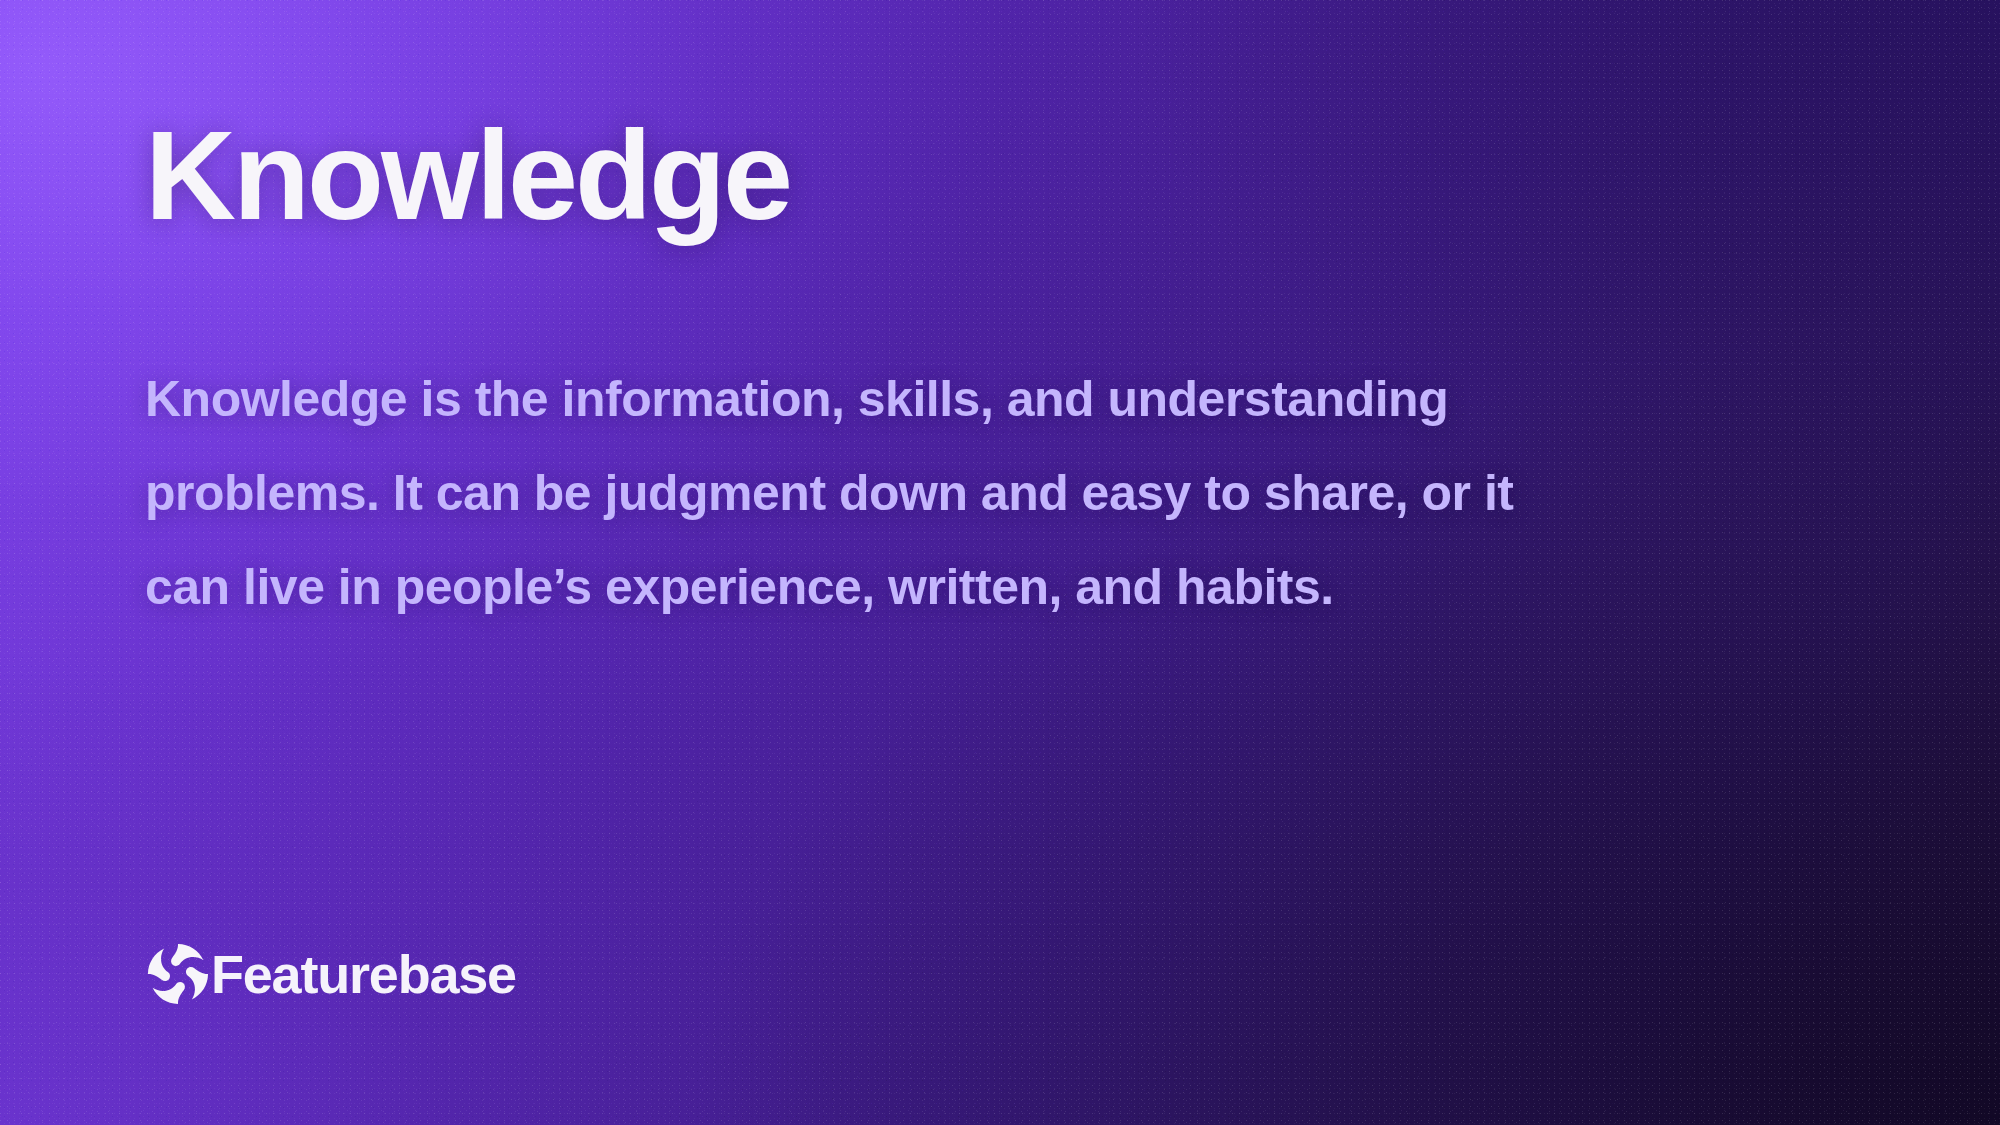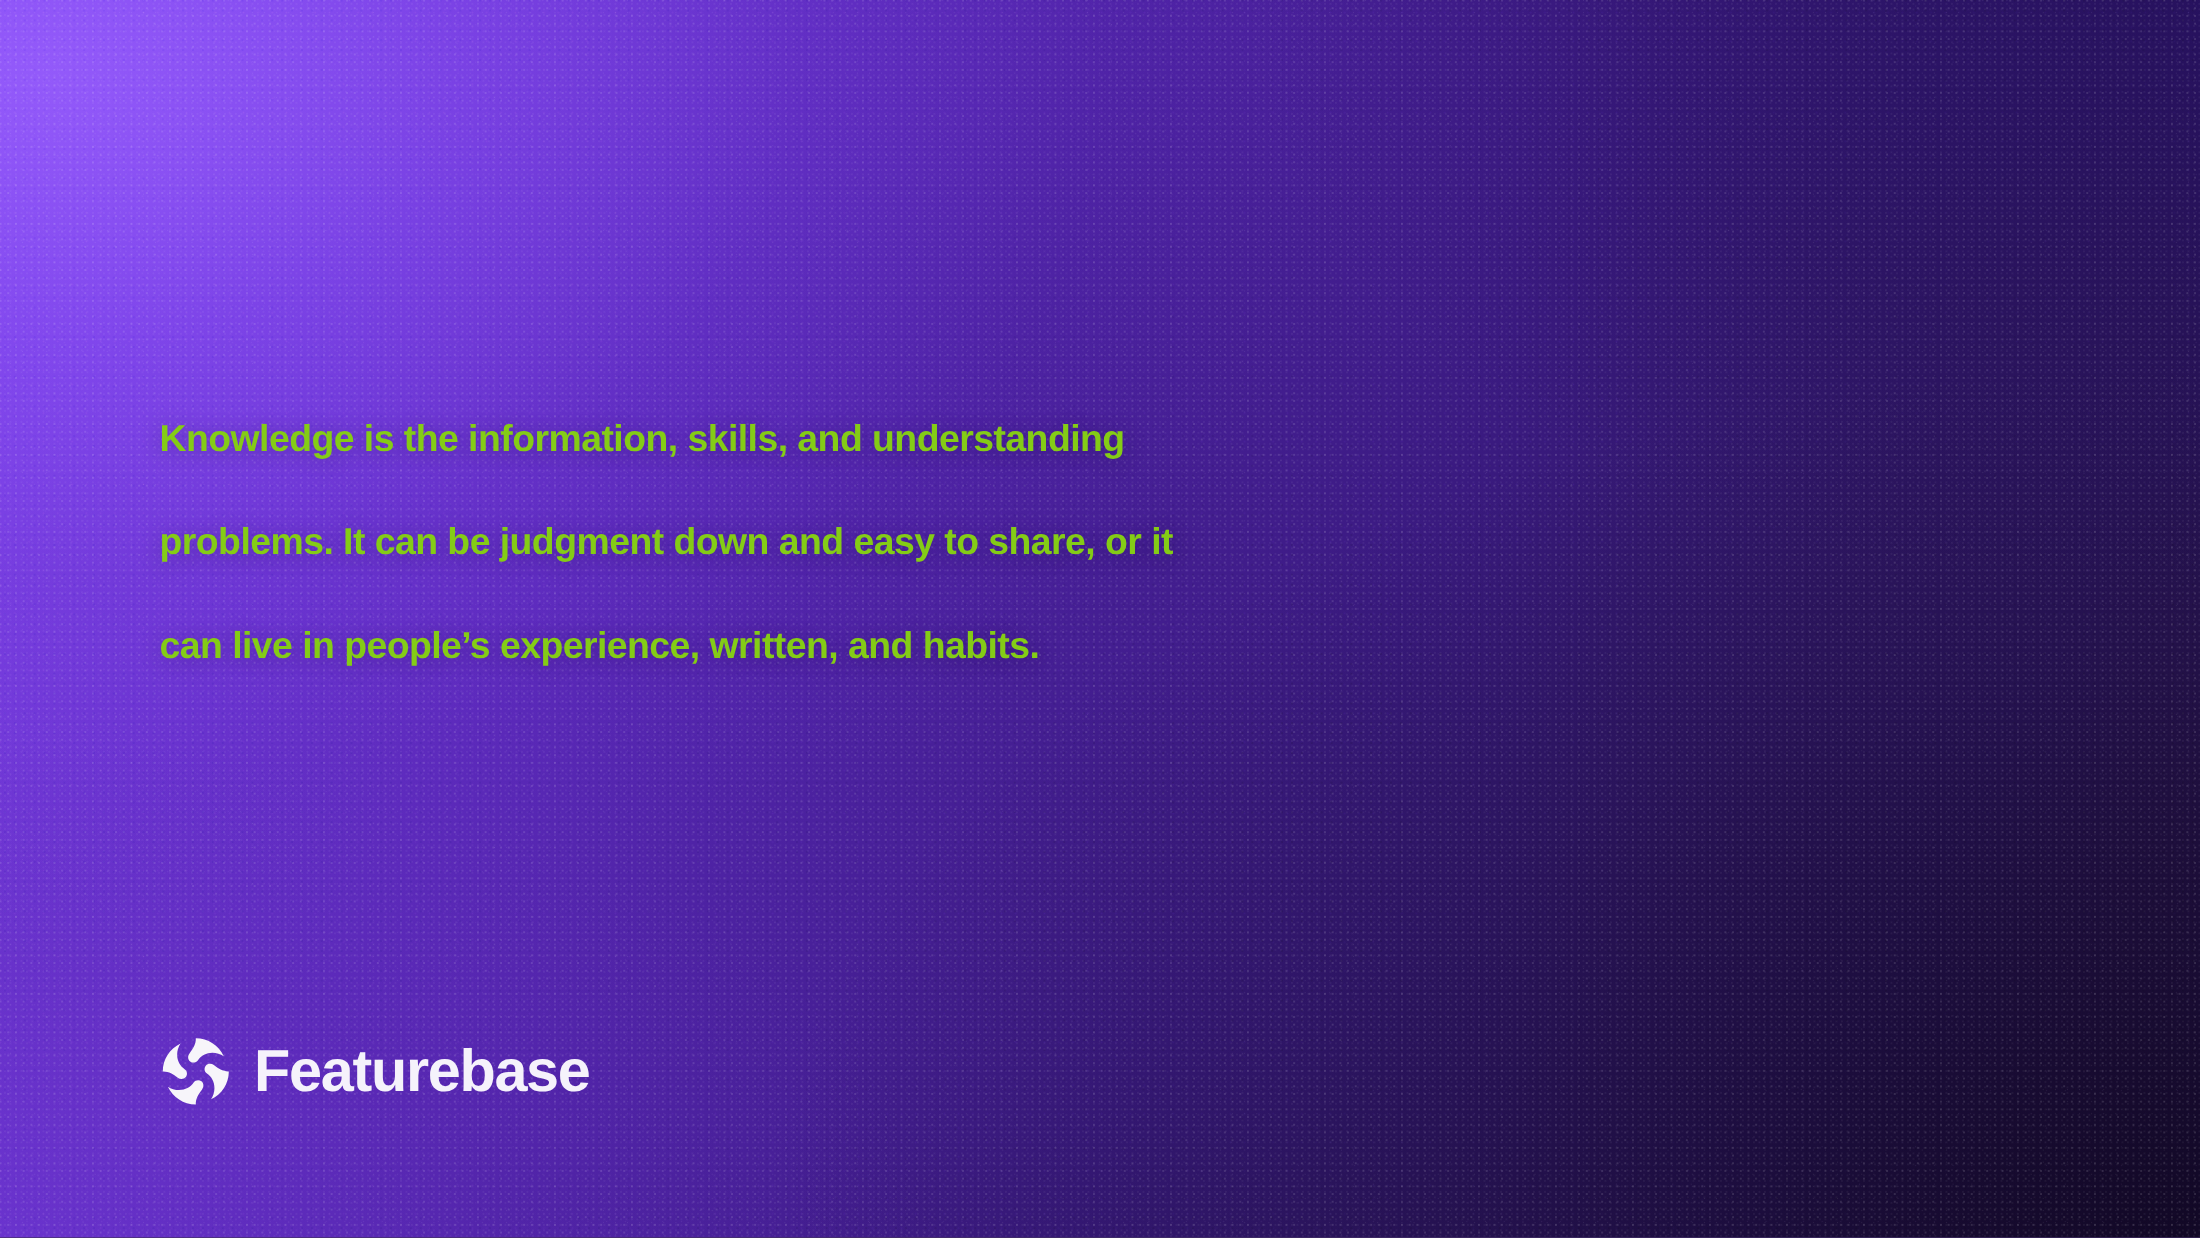--- a/index.html
+++ b/index.html
@@ -108,36 +108,35 @@
     text-shadow:0 2px 26px rgba(20,6,50,0.30);
     white-space:nowrap;
   }
 
   .body-copy {
     position:absolute;
     left:0; top:352px;
     width:1700px;
   }
   .body-line {
-    font-size:34px;
+    font-size:50px;
     font-weight:700;
     letter-spacing:-0.5px;
     line-height:94px;
-    color:#84cc16;
+    color:#c4b5fd;
     white-space:nowrap;
     text-shadow:0 2px 20px rgba(20,6,50,0.26);
   }
 
   
   .logo {
     position:absolute;
     left:0; bottom:118px;
     display:flex;
     align-items:center;
-    gap:20px;
   }
   .logo-mark {
     width:66px; height:66px;
     display:block;
     flex:0 0 auto;
   }
   .logo-word {
     font-size:54px;
     font-weight:700;
     letter-spacing:-1.2px;
@@ -153,20 +152,21 @@
   <div class="bg-base"></div>
   <div class="bg-glow-tl"></div>
   <div class="bg-glow-bl"></div>
   <div class="bg-shade-tr"></div>
   <div class="bg-shade-br"></div>
   <div class="bg-noise"></div>
   <div class="bg-noise2"></div>
 
   <div class="content">
 
+    <h1 class="page-title">Knowledge</h1>
 
     <div class="body-copy">
       <div class="body-line">Knowledge is the information, skills, and understanding</div>
       <div class="body-line">problems. It can be judgment down and easy to share, or it</div>
       <div class="body-line">can live in people’s experience, written, and habits.</div>
     </div>
 
     <div class="logo">
       <svg class="logo-mark" viewBox="0 0 100 100">
         <g fill="#f7f5fa">

